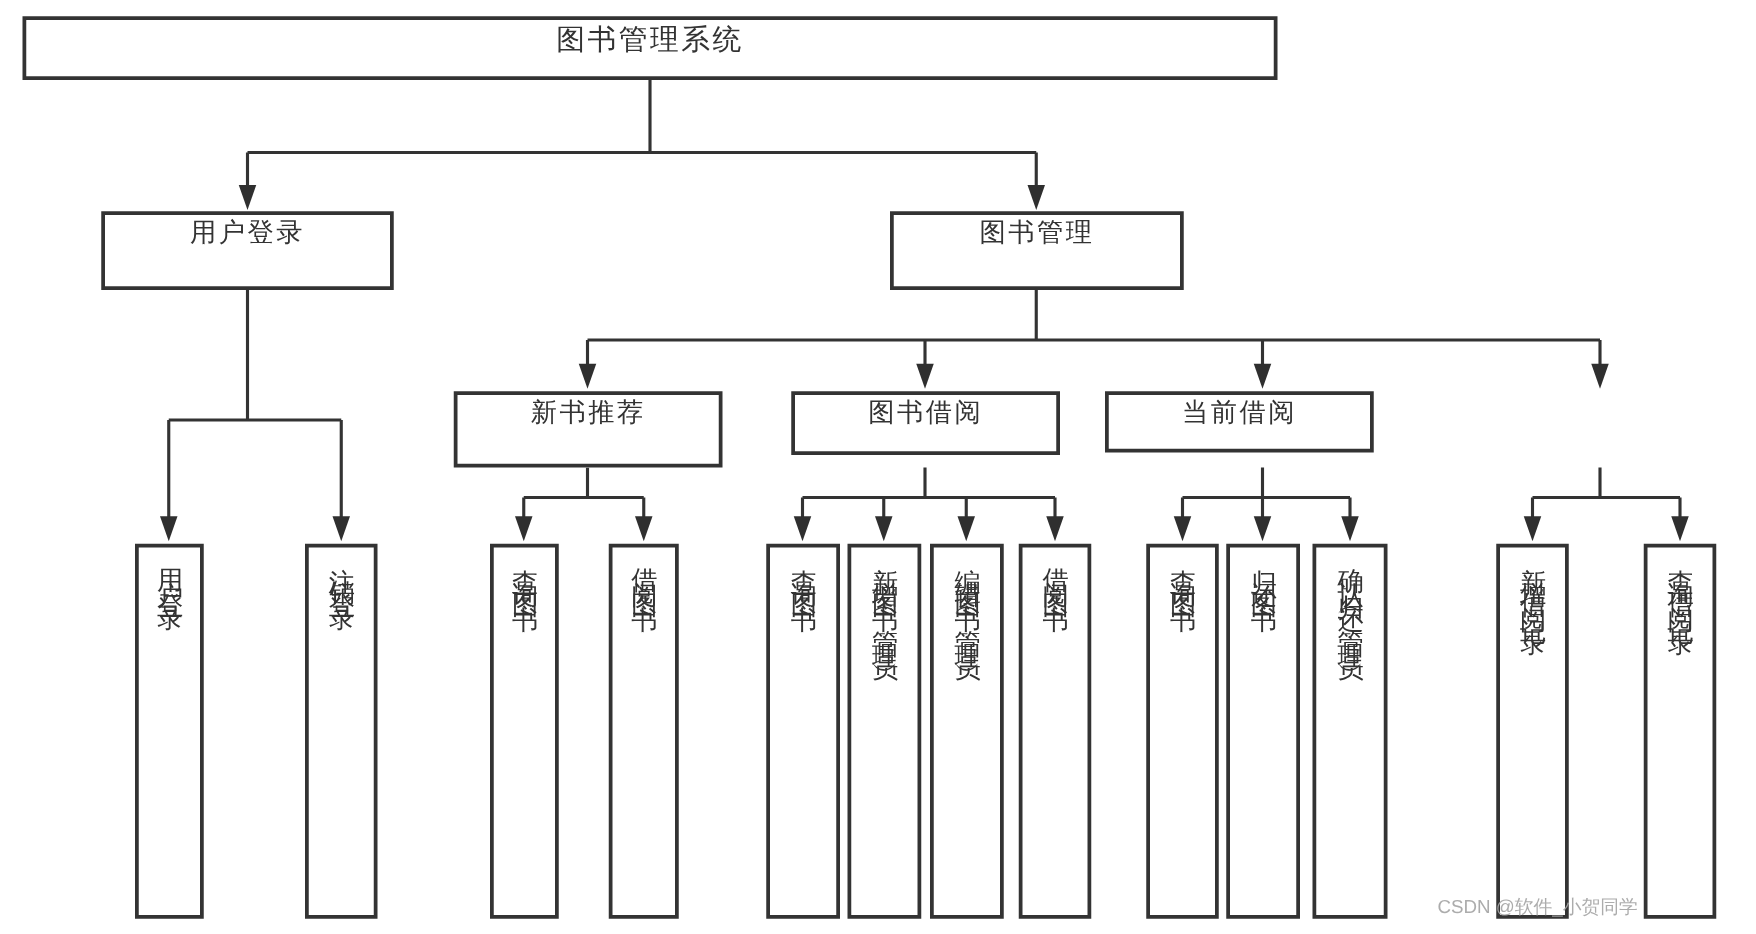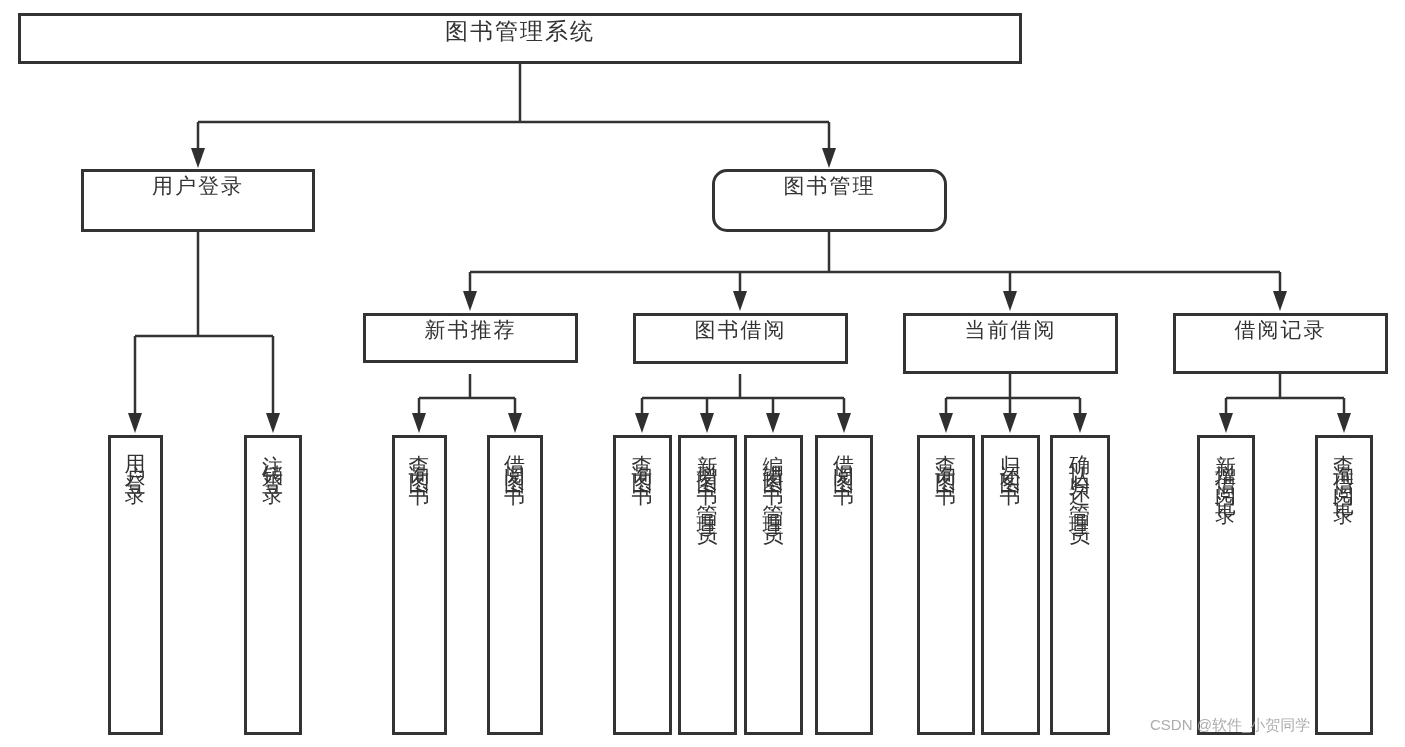--- a/index.html
+++ b/index.html
@@ -46,24 +46,24 @@
     left: 1150px;
     top: 716px;
     font-size: 15px;
     color: rgba(165,165,165,0.92);
     white-space: nowrap;
     z-index: 10;
   }
   
   #n-root            { left: 18px;   top: 13px;  width: 1004px; height: 51px; }
   #n-user-login      { left: 81px;   top: 169px; width: 234px;  height: 63px; }
-  #n-book-mgmt       { left: 712px;  top: 169px; width: 235px;  height: 63px; border-radius: 15px; }
-  #n-new-books       { left: 363px;  top: 313px; width: 215px;  height: 50px; font-family: Liberation Mono, monospace; }
+  #n-book-mgmt       { left: 712px;  top: 169px; width: 235px;  height: 63px; }
+  #n-new-books       { left: 363px;  top: 313px; width: 215px;  height: 61px; font-family: Liberation Mono, monospace; }
   #n-book-borrow     { left: 633px;  top: 313px; width: 215px;  height: 51px; }
-  #n-current-borrow  { left: 903px;  top: 313px; width: 215px;  height: 61px; }
+  #n-current-borrow  { left: 884px;  top: 313px; width: 215px;  height: 49px; }
   #n-borrow-records  { left: 1173px; top: 313px; width: 215px;  height: 61px; }
   .leaf { top: 435px; height: 300px; }
   #l-a1 { left: 108px;  width: 55px; }
   #l-a2 { left: 244px;  width: 58px; }
   #l-b1 { left: 392px;  width: 55px; }
   #l-b2 { left: 487px;  width: 56px; }
   #l-c1 { left: 613px;  width: 59px; }
   #l-c2 { left: 678px;  width: 59px; }
   #l-c3 { left: 744px;  width: 59px; }
   #l-c4 { left: 815px;  width: 58px; }
@@ -138,23 +138,20 @@
 
   <div class="node hz" id="n-new-books">
     <span>新书推荐</span>
   </div>
   <div class="node hz" id="n-book-borrow">
     <span>图书借阅</span>
   </div>
   <div class="node hz" id="n-current-borrow">
     <span>当前借阅</span>
   </div>
-  <div class="node hz" id="n-borrow-records">
-    <span>借阅记录</span>
-  </div>
 
   <div class="node vt leaf" id="l-a1">
     <span>用户登录</span>
   </div>
   <div class="node vt leaf" id="l-a2">
     <span>注销登录</span>
   </div>
 
   <div class="node vt leaf" id="l-b1">
     <span>查询图书</span>

